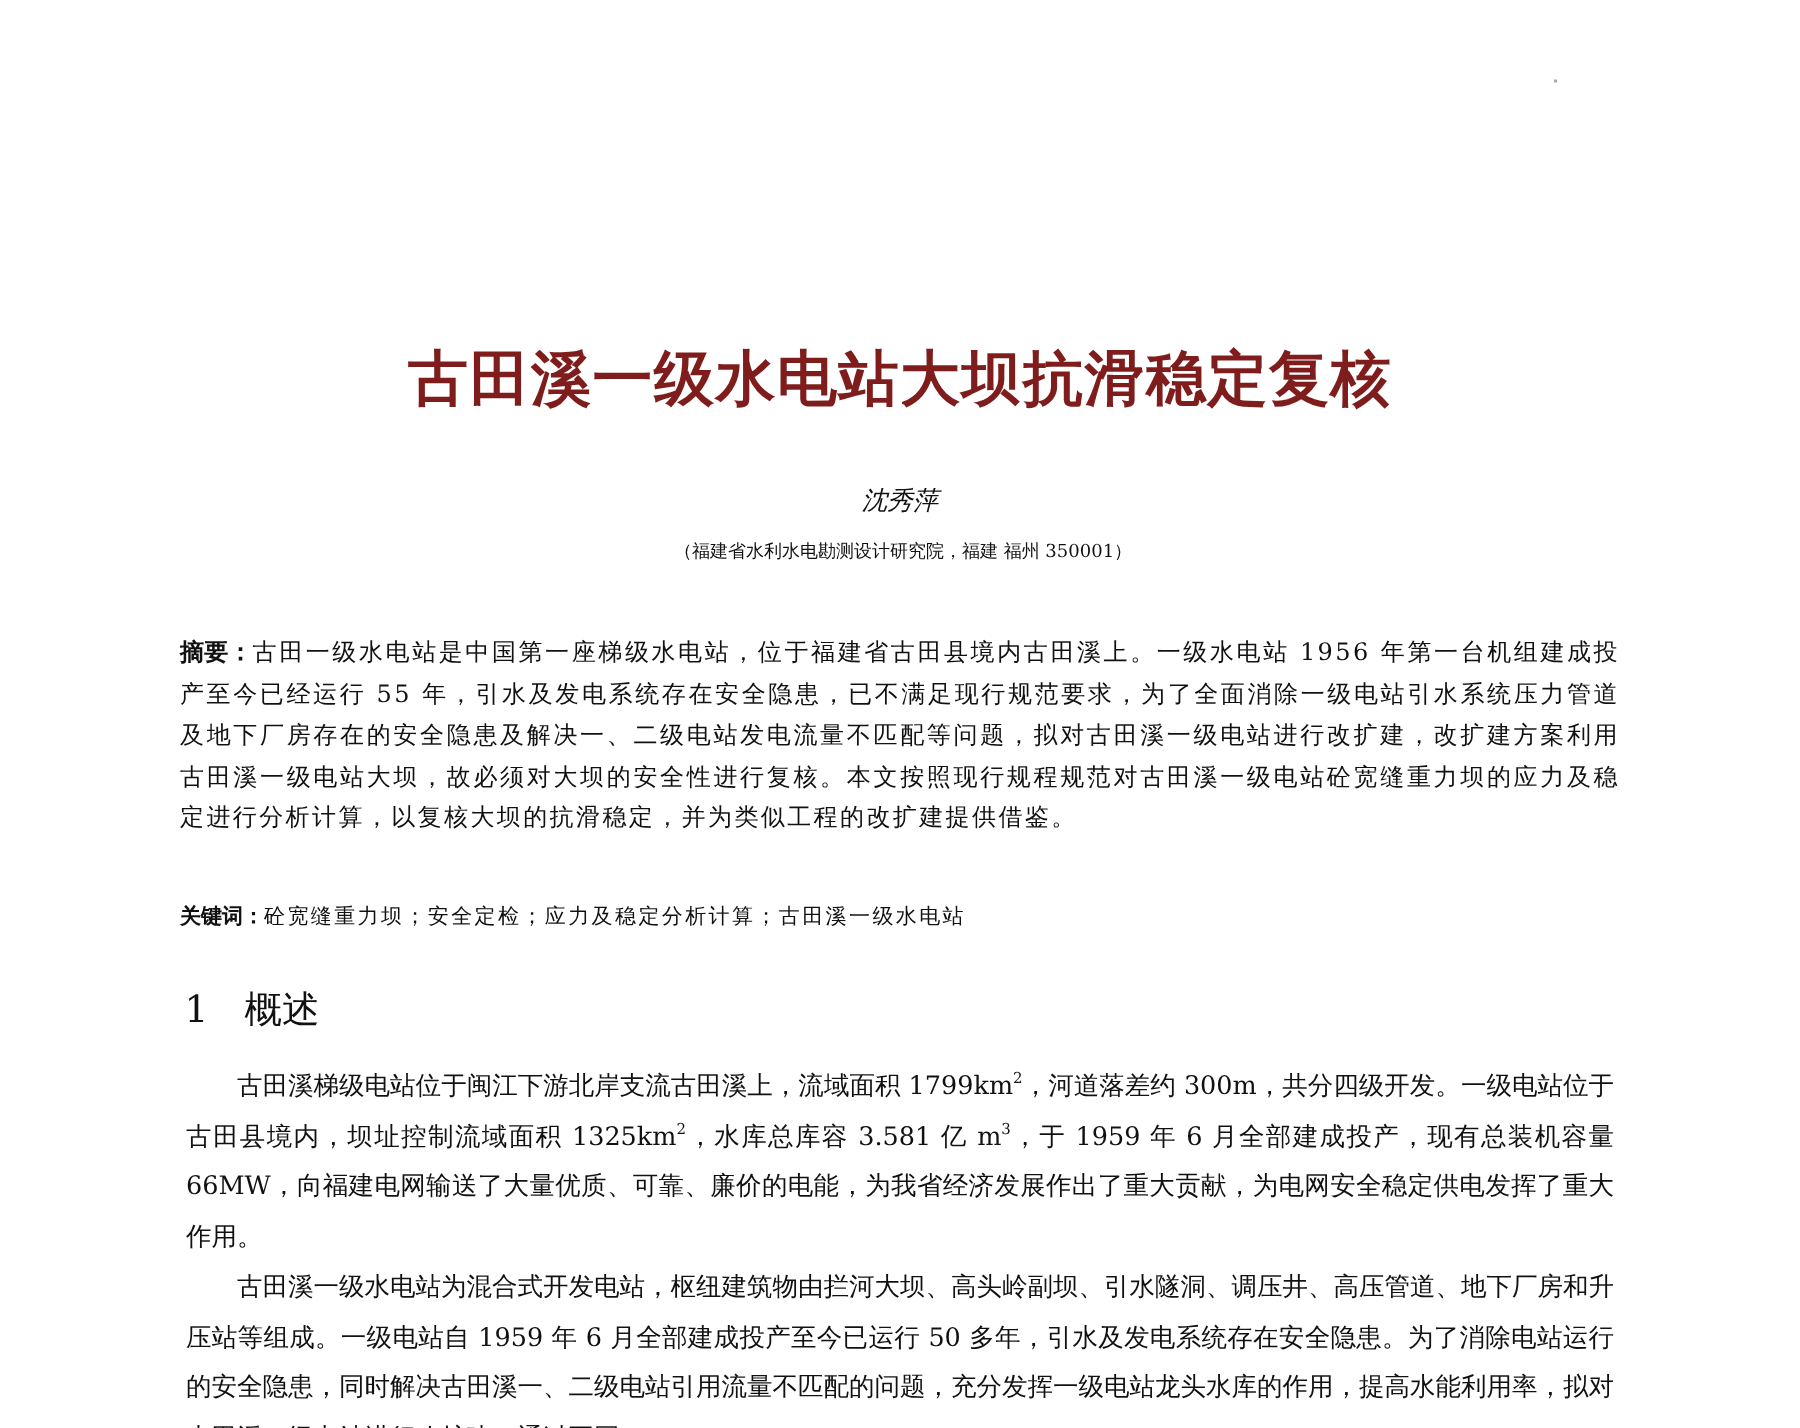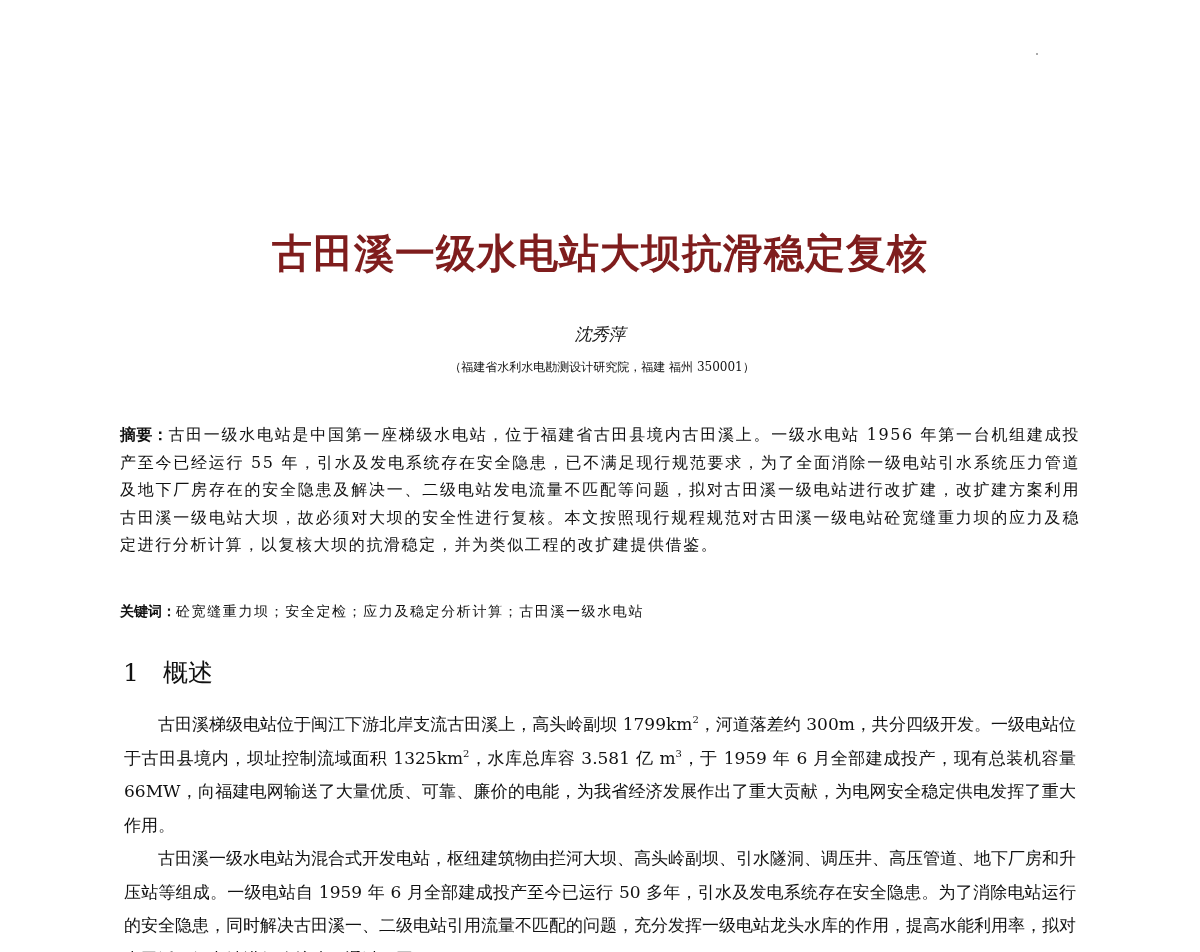--- a/index.html
+++ b/index.html
@@ -135,16 +135,16 @@
 
   <div class="keywords">
     <span class="label">关键词：</span><span>砼宽缝重力坝；安全定检；应力及稳定分析计算；古田溪一级水电站</span>
   </div>
 
   <h2 class="section-heading" style="margin:0;font-weight:normal">
     <span class="num">1</span><span>概述</span>
   </h2>
 
   <div class="body-text">
-    <p><span>古田溪梯级电站位于闽江下游北岸支流古田溪上，高头岭副坝 1799km</span><sup>2</sup><span>，河道落差约 300m，共分四级开发。一级电站位于古田县境内，坝址控制流域面积 1325km</span><sup>2</sup><span>，水库总库容 3.581 亿 m</span><sup>3</sup><span>，于 1959 年 6 月全部建成投产，现有总装机容量 66MW，向福建电网输送了大量优质、可靠、廉价的电能，为我省经济发展作出了重大贡献，为电网安全稳定供电发挥了重大作用。</span></p>
+    <p><span>古田溪梯级电站位于闽江下游北岸支流古田溪上，流域面积 1799km</span><sup>2</sup><span>，河道落差约 300m，共分四级开发。一级电站位于古田县境内，坝址控制流域面积 1325km</span><sup>2</sup><span>，水库总库容 3.581 亿 m</span><sup>3</sup><span>，于 1959 年 6 月全部建成投产，现有总装机容量 66MW，向福建电网输送了大量优质、可靠、廉价的电能，为我省经济发展作出了重大贡献，为电网安全稳定供电发挥了重大作用。</span></p>
     <p>古田溪一级水电站为混合式开发电站，枢纽建筑物由拦河大坝、高头岭副坝、引水隧洞、调压井、高压管道、地下厂房和升压站等组成。一级电站自 1959 年 6 月全部建成投产至今已运行 50 多年，引水及发电系统存在安全隐患。为了消除电站运行的安全隐患，同时解决古田溪一、二级电站引用流量不匹配的问题，充分发挥一级电站龙头水库的作用，提高水能利用率，拟对古田溪一级电站进行改扩建，通过不同</p>
   </div>
 </div>
 
 </body></html>

